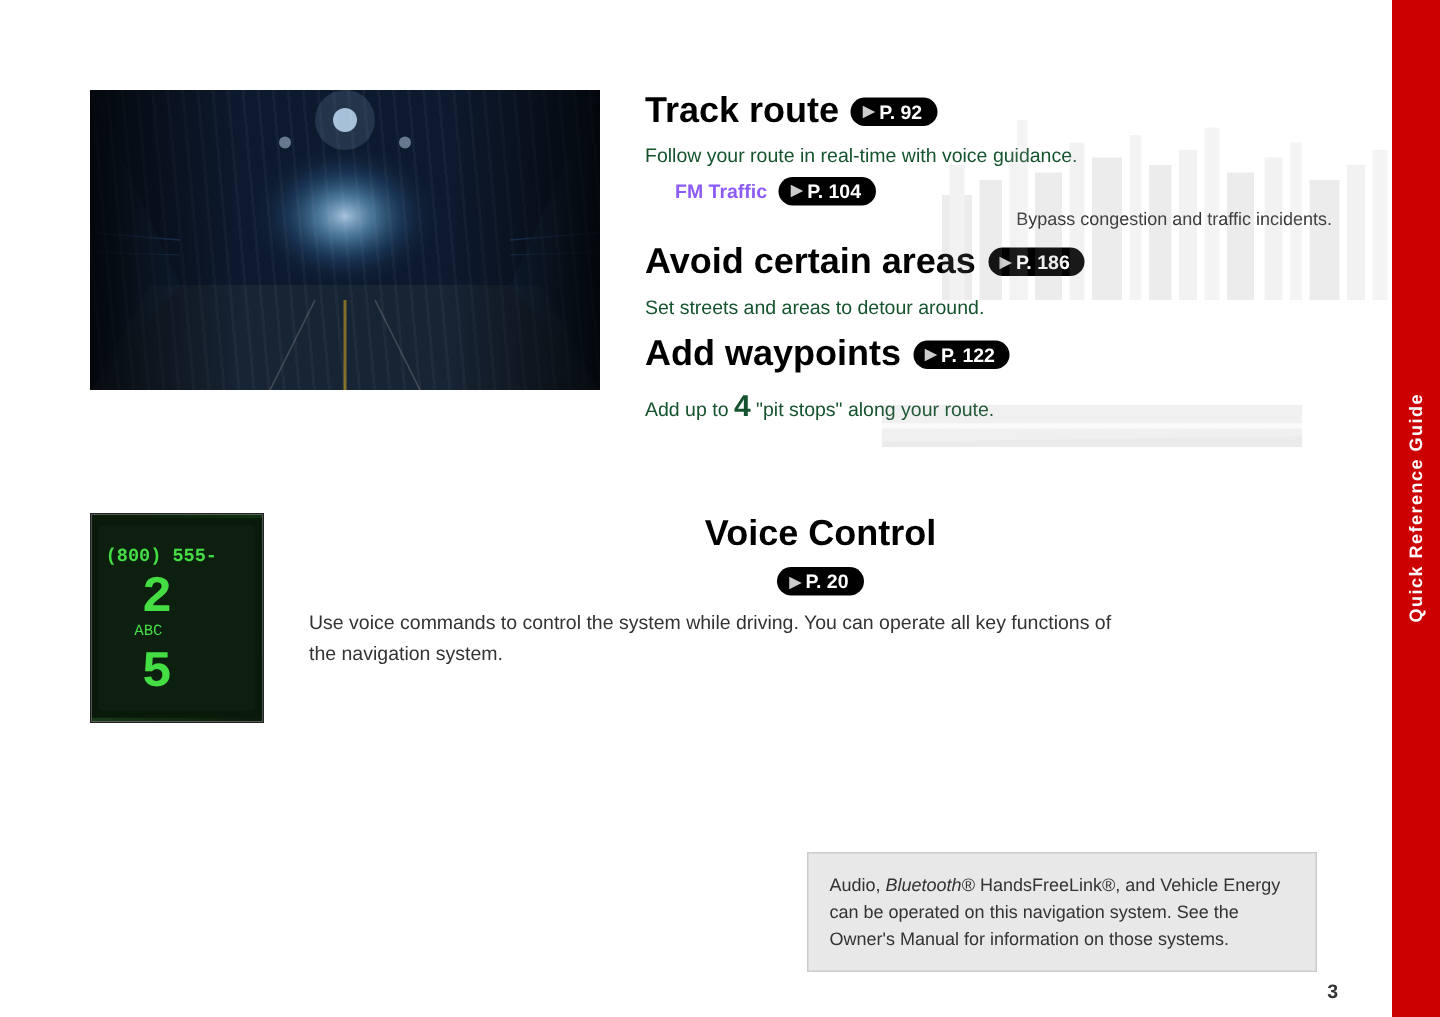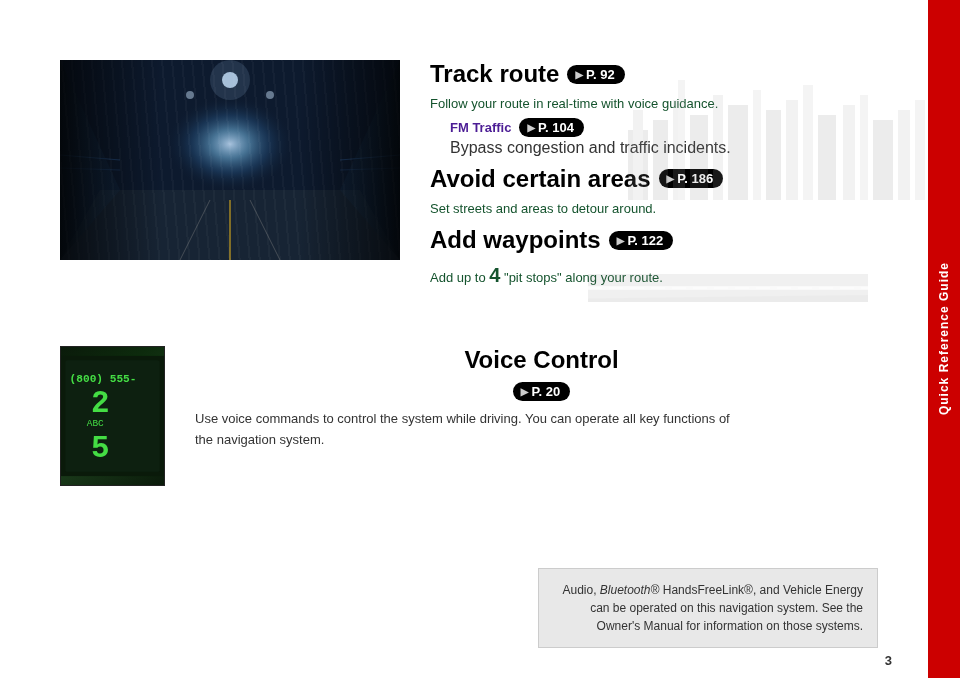--- a/index.html
+++ b/index.html
@@ -155,50 +155,51 @@
     
     .fm-traffic-line {
       display: flex;
       align-items: center;
       gap: 8px;
       margin-left: 20px;
       margin-bottom: 2px;
     }
 
     .fm-traffic-label {
-      color: #4c1d95;
+      color: #8b5cf6;
       font-size: 13px;
       font-weight: bold;
     }
 
     .bypass-text {
-      font-size: 16px;
+      font-size: 12px;
       color: #333;
       margin-left: 20px;
       margin-bottom: 4px;
+      text-align: right;
     }
 
     
     .bold-large {
       font-size: 20px;
       font-weight: bold;
     }
 
     
     .bottom-section {
       display: flex;
       flex-direction: row;
       align-items: flex-start;
       padding: 20px 40px 20px 60px;
       gap: 30px;
       margin-top: 10px;
     }
 
     .phone-image {
-      width: 105px;
+      width: 116px;
       height: 140px;
       flex-shrink: 0;
       background: linear-gradient(145deg, #0a1a0a 0%, #0d2b0d 30%, #1a3a1a 60%, #0a1a0a 100%);
       position: relative;
       overflow: hidden;
       border: 1px solid #222;
     }
 
     .voice-control-info {
       flex: 1;
@@ -225,21 +226,20 @@
 
     
     .bottom-note {
       position: absolute;
       bottom: 30px;
       right: 50px;
       width: 340px;
       background: #e8e8e8;
       border: 1px solid #ccc;
       padding: 12px 14px;
-      text-align: right;
     }
 
     .bottom-note-text {
       font-size: 12px;
       color: #333;
       line-height: 1.5;
     }
 
     .bottom-note-text em {
       font-style: italic;

